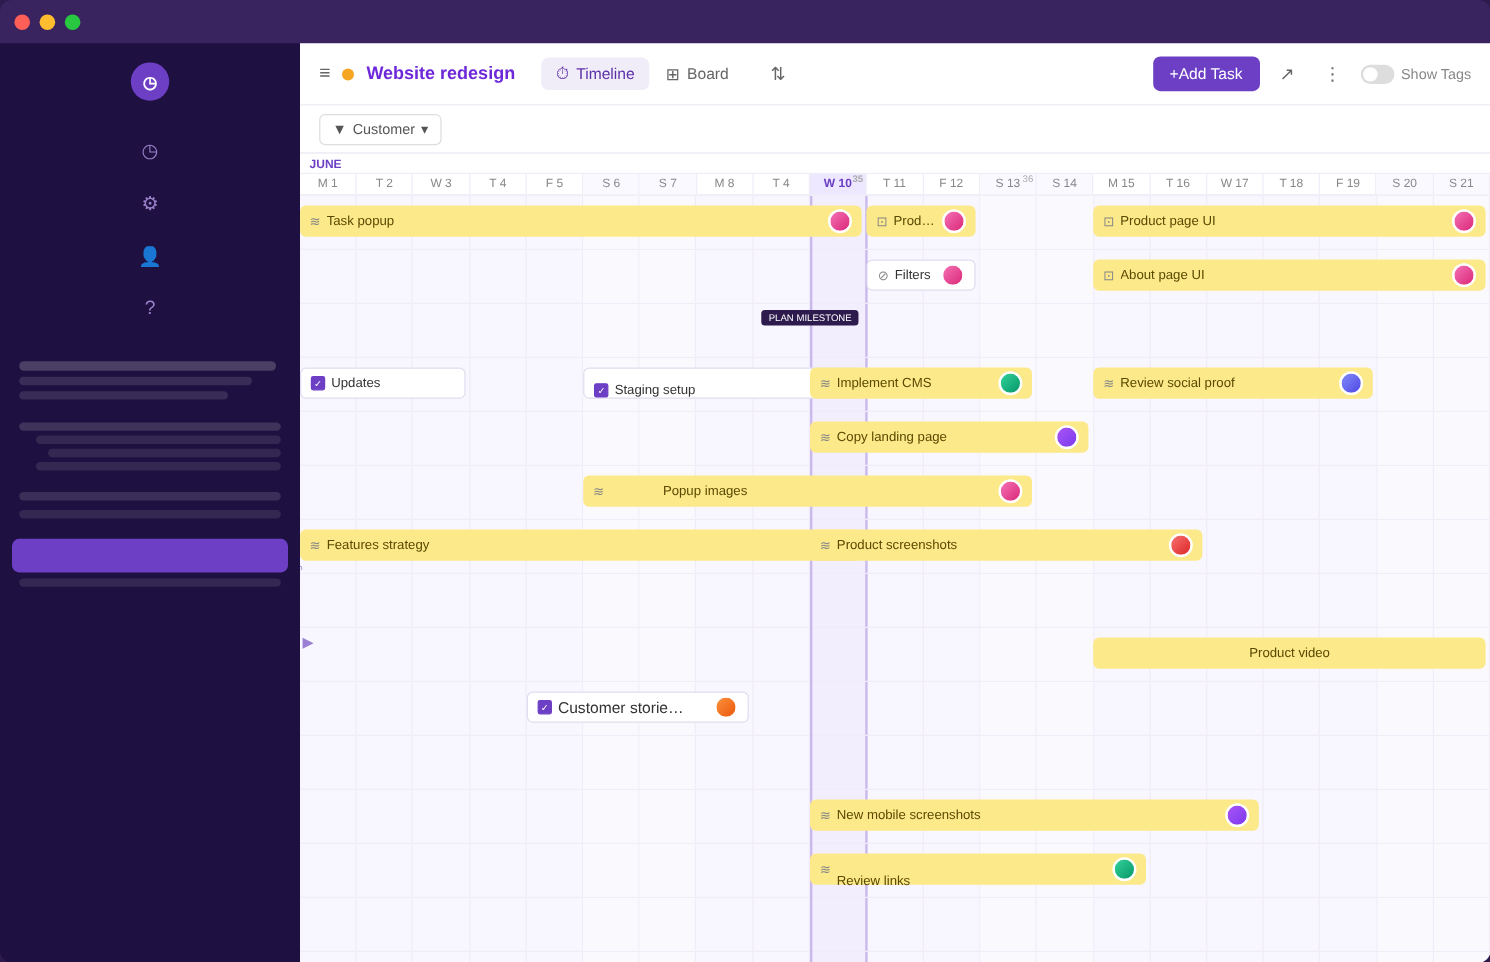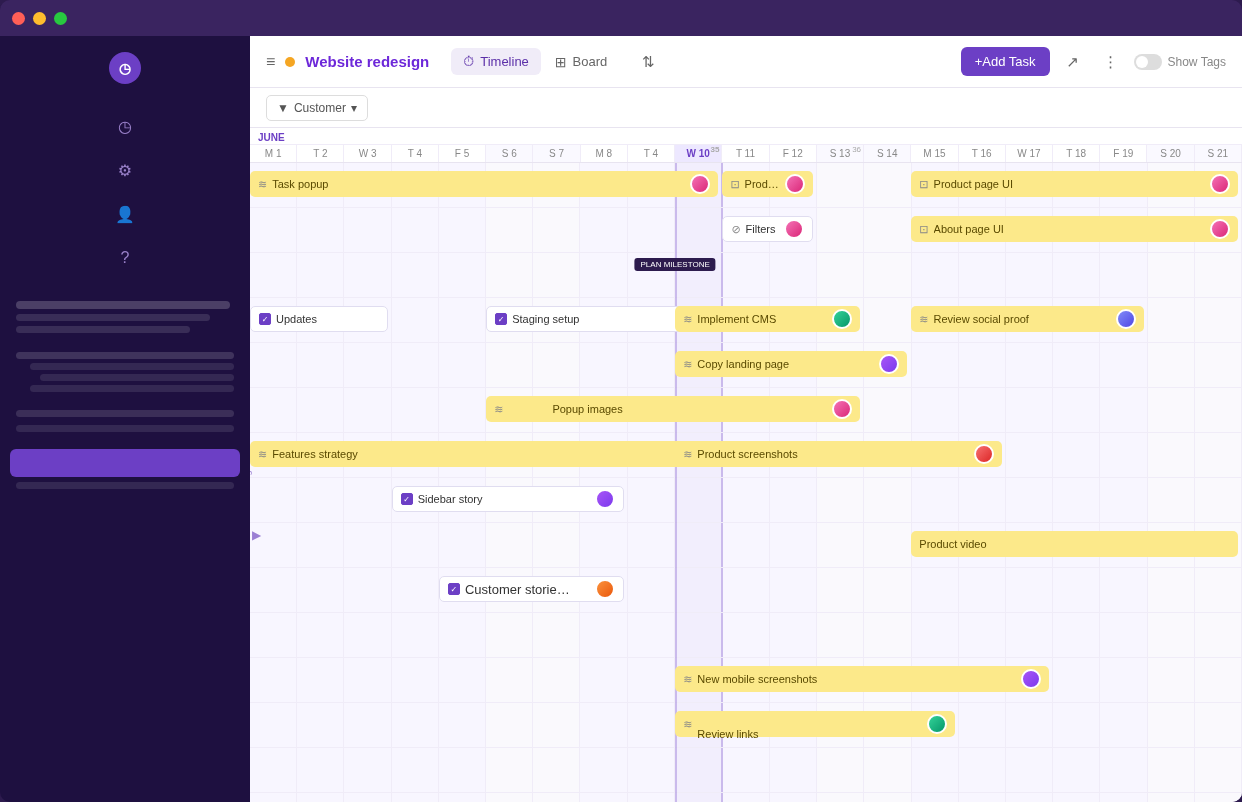--- a/index.html
+++ b/index.html
@@ -580,21 +580,21 @@
               </div>
               <div class="task-bar yellow" style="left: 66.6667%; width: calc(33.3333% - 4px); top: 53px;">
                 <span class="task-dots">⊡</span>
                 <span style="flex: 1 1 0%; overflow: hidden; text-overflow: ellipsis; white-space: nowrap; font-size: 11px;">About page UI</span>
                 <div class="task-avatar" style="background: linear-gradient(135deg, rgb(244, 114, 182), rgb(219, 39, 119)); width: 20px; height: 20px; border-radius: 50%; border: 2px solid white; flex-shrink: 0;"></div>
               </div>
               <div class="task-bar white" style="left: 0%; width: calc(14.2857% - 4px); top: 143px;">
                 <div class="task-check"></div>
                 <span style="flex: 1 1 0%; overflow: hidden; text-overflow: ellipsis; white-space: nowrap; font-size: 11px;">Updates</span>
               </div>
-              <div class="task-bar white" style="left: 23.8095%; width: calc(23.8095% - 4px); top: 143px;">
+              <div class="task-bar white" style="left: 23.8095%; width: calc(23.8095% - 4px); top: 143px; align-items: flex-end;">
                 <div class="task-check"></div>
                 <span style="flex: 1 1 0%; overflow: hidden; text-overflow: ellipsis; white-space: nowrap; font-size: 11px;">Staging setup</span>
                 <div class="task-avatar" style="background: linear-gradient(135deg, rgb(251, 146, 60), rgb(234, 88, 12)); width: 20px; height: 20px; border-radius: 50%; border: 2px solid white; flex-shrink: 0;"></div>
               </div>
               <div class="task-bar yellow" style="left: 42.8571%; width: calc(19.0476% - 4px); top: 143px;">
                 <span class="task-dots">≋</span>
                 <span style="flex: 1 1 0%; overflow: hidden; text-overflow: ellipsis; white-space: nowrap; font-size: 11px;">Implement CMS</span>
                 <div class="task-avatar" style="background: linear-gradient(135deg, rgb(52, 211, 153), rgb(5, 150, 105)); width: 20px; height: 20px; border-radius: 50%; border: 2px solid white; flex-shrink: 0;"></div>
               </div>
               <div class="task-bar yellow" style="left: 66.6667%; width: calc(23.8095% - 4px); top: 143px;">
@@ -615,27 +615,22 @@
               <div class="task-bar yellow" style="left: 0%; width: calc(47.619% - 4px); top: 278px;">
                 <span class="task-dots">≋</span>
                 <span style="flex: 1 1 0%; overflow: hidden; text-overflow: ellipsis; white-space: nowrap; font-size: 11px;">Features strategy</span>
                 <div class="task-avatar" style="background: linear-gradient(135deg, rgb(168, 85, 247), rgb(124, 58, 237)); width: 20px; height: 20px; border-radius: 50%; border: 2px solid white; flex-shrink: 0;"></div>
               </div>
               <div class="task-bar yellow" style="left: 42.8571%; width: calc(33.3333% - 4px); top: 278px;">
                 <span class="task-dots">≋</span>
                 <span style="flex: 1 1 0%; overflow: hidden; text-overflow: ellipsis; white-space: nowrap; font-size: 11px;">Product screenshots</span>
                 <div class="task-avatar" style="background: linear-gradient(135deg, rgb(248, 113, 113), rgb(220, 38, 38)); width: 20px; height: 20px; border-radius: 50%; border: 2px solid white; flex-shrink: 0;"></div>
               </div>
-              <div class="task-bar white" style="left: 14.2857%; width: calc(23.8095% - 4px); top: 323px;">
-                <div class="task-check"></div>
-                <span style="flex: 1 1 0%; overflow: hidden; text-overflow: ellipsis; white-space: nowrap; font-size: 11px;">Sidebar story</span>
-                <div class="task-avatar" style="background: linear-gradient(135deg, rgb(168, 85, 247), rgb(124, 58, 237)); width: 20px; height: 20px; border-radius: 50%; border: 2px solid white; flex-shrink: 0;"></div>
-              </div>
               <div class="task-bar yellow" style="left: 66.6667%; width: calc(33.3333% - 4px); top: 368px;">
-                <span style="flex: 1 1 0%; overflow: hidden; text-overflow: ellipsis; white-space: nowrap; font-size: 11px;">Product video</span>
+                <span style="flex: 1 1 0%; overflow: hidden; text-overflow: ellipsis; white-space: nowrap; font-size: 11px; text-align: center;">Product video</span>
               </div>
               <div class="task-bar white" style="left: 19.0476%; width: calc(19.0476% - 4px); top: 413px;">
                 <div class="task-check"></div>
                 <span style="flex: 1 1 0%; overflow: hidden; text-overflow: ellipsis; white-space: nowrap; font-size: 13px;">Customer storie…</span>
                 <div class="task-avatar" style="background: linear-gradient(135deg, rgb(251, 146, 60), rgb(234, 88, 12)); width: 20px; height: 20px; border-radius: 50%; border: 2px solid white; flex-shrink: 0;"></div>
               </div>
               <div class="task-bar yellow" style="left: 42.8571%; width: calc(38.0952% - 4px); top: 503px;">
                 <span class="task-dots">≋</span>
                 <span style="flex: 1 1 0%; overflow: hidden; text-overflow: ellipsis; white-space: nowrap; font-size: 11px;">New mobile screenshots</span>
                 <div class="task-avatar" style="background: linear-gradient(135deg, rgb(168, 85, 247), rgb(124, 58, 237)); width: 20px; height: 20px; border-radius: 50%; border: 2px solid white; flex-shrink: 0;"></div>

